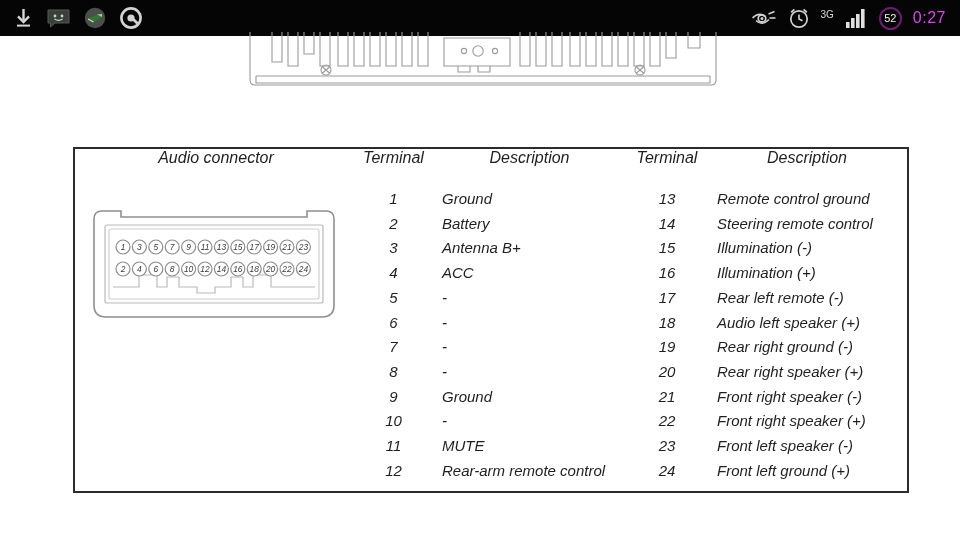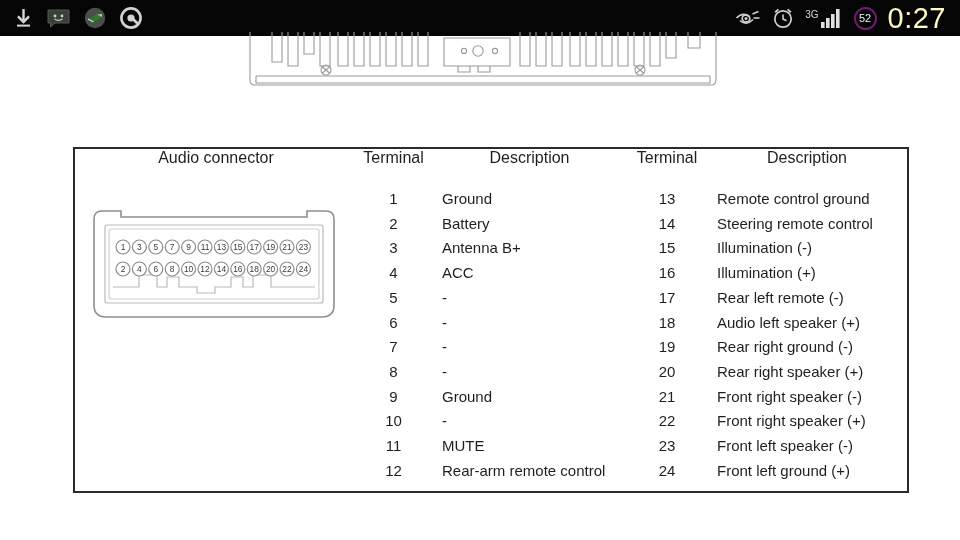--- a/index.html
+++ b/index.html
@@ -40,29 +40,29 @@
     align-items: center;
     gap: 11px;
   }
   .sb-icon {
     display: inline-flex;
     align-items: center;
     justify-content: center;
     line-height: 1;
   }
   .sb-clock-text {
-    color: #fef9c3;
-    font-size: 29px;
+    color: #d946ef;
+    font-size: 16px;
     letter-spacing: 0.5px;
     font-family: "Liberation Sans", sans-serif;
   }
   .sig3g {
     display: flex;
     align-items: flex-end;
-    gap: 2px;
+    gap: 12px;
   }
   .sig3g .lab {
     color: #d8d8d8;
     font-size: 10px;
     line-height: 10px;
     margin-bottom: 8px;
   }
   .battery-badge {
     width: 23px; height: 23px;
     border-radius: 50%;
@@ -97,20 +97,21 @@
   
   #pinout-table {
     position: absolute;
     left: 73px;
     top: 111px;
     width: 836px;
     height: 346px;
     border: 2px solid #2b2b2b;
     box-sizing: border-box;
     background: #ffffff;
+    font-style: italic;
   }
   #pinout-table table {
     border-collapse: collapse;
     width: 100%;
     height: 100%;
     table-layout: fixed;
   }
   #pinout-table th, #pinout-table td {
     border: 0;
     padding: 0;

